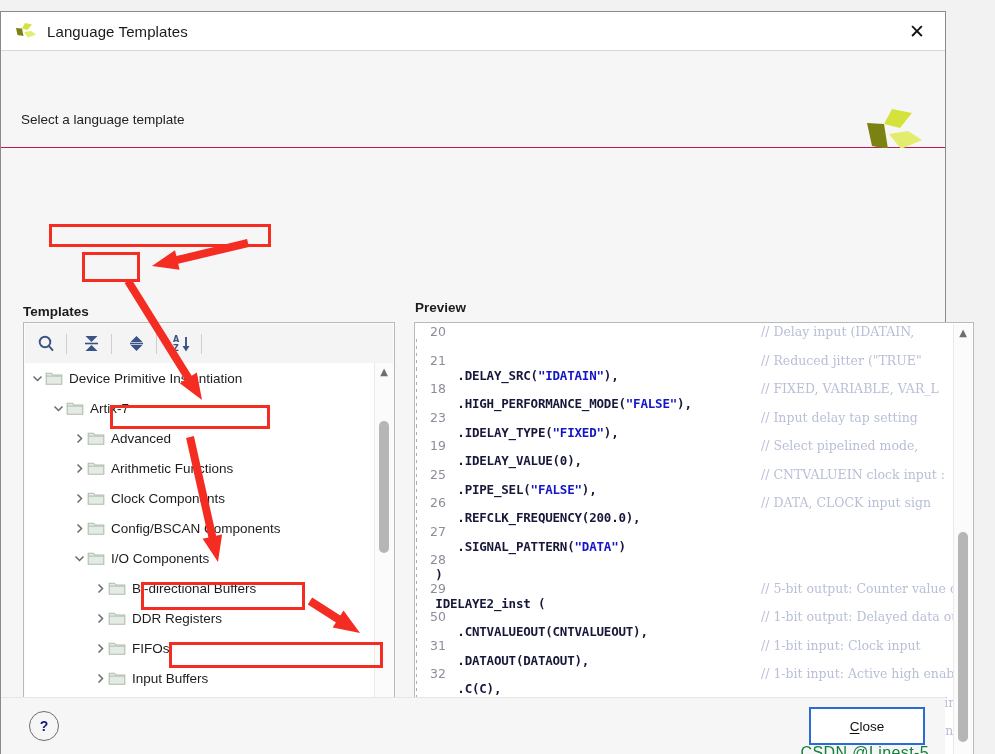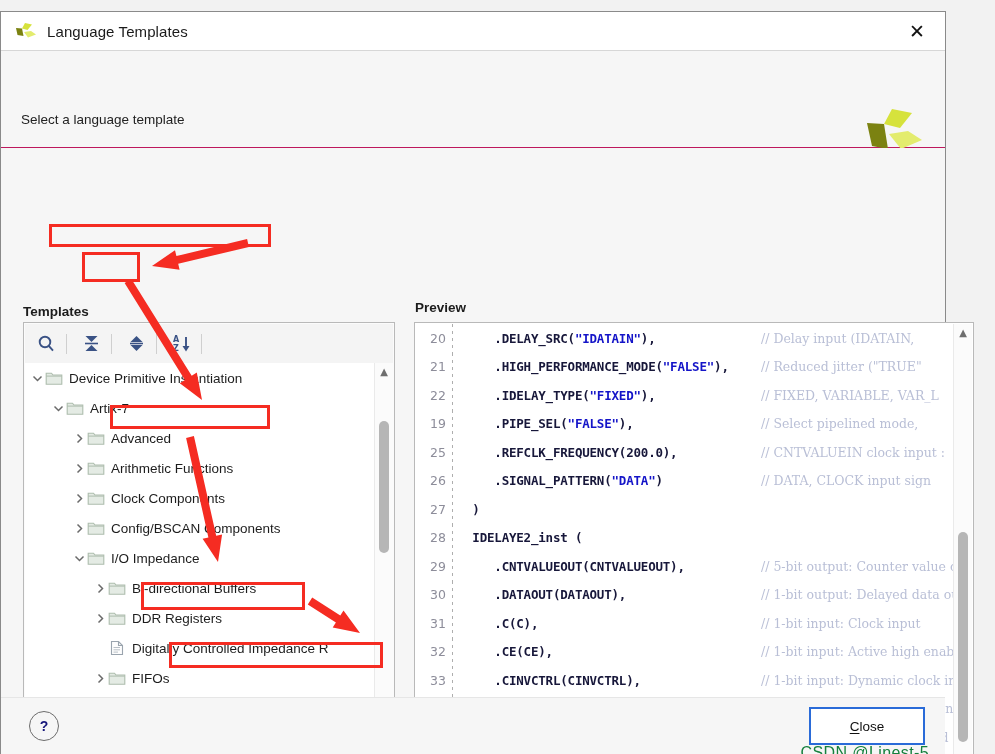--- a/index.html
+++ b/index.html
@@ -101,22 +101,22 @@
   .vthumb{
     position:absolute;left:4px;width:10px;border-radius:5px;background:#b6b6b6;
   }
 
   
   .code-wrap{
     position:absolute;left:1px;top:1px;right:19px;bottom:19px;
     background:#ffffff;overflow:hidden;
   }
   .code-line{
-    height:28.5px;display:flex;align-items:center;white-space:pre;
-    font-family:"DejaVu Sans Mono", monospace;font-size:12.5px;
+    height:28.5px;display:flex;align-items:flex-start;white-space:pre;
+    font-family:"DejaVu Sans Mono", monospace;font-size:12.5px;flex-direction:column;
   }
   .ln{
     width:30px;text-align:right;flex:none;color:#8d8d9a;
     font-family:"DejaVu Sans", sans-serif;font-size:12.5px;padding-right:6px;
   }
   .guide{
     width:1px;flex:none;height:28.5px;margin-right:0;
     background:repeating-linear-gradient(to bottom,#aeaeae 0 3px,transparent 3px 7px);
   }
   .ctext{padding-left:12px;color:#17173a;font-weight:bold;letter-spacing:-.2px;}
@@ -304,21 +304,21 @@
               <span style="display:inline-block;width:46px;flex:none;"></span>
               <span class="twisty">
                 <svg width="11" height="11" viewBox="0 0 11 11">
                   <polyline points="1.5,3.5 5.5,7.5 9.5,3.5" fill="none" stroke="#6a6a6a" stroke-width="1.5"></polyline>
                 </svg>
               </span>
               <span class="ficon"><svg width="18" height="16" viewBox="0 0 18 16">
                   <path d="M1.2 3.2h5.3l1.5 1.8h8.8v9.3H1.2z" fill="#e4ebe4" stroke="#adbdad" stroke-width="1.1"></path>
                   <path d="M1.2 6.1h15.6" fill="none" stroke="#adbdad" stroke-width="1"></path>
                 </svg></span>
-              <span class="tlabel">I/O Impedance</span>
+              <span class="tlabel">I/O Components</span>
             </div>
             <div class="tree-row">
               <span style="display:inline-block;width:67px;flex:none;"></span>
               <span class="twisty">
                 <svg width="11" height="11" viewBox="0 0 11 11">
                   <polyline points="3.5,1.5 7.5,5.5 3.5,9.5" fill="none" stroke="#6a6a6a" stroke-width="1.5"></polyline>
                 </svg>
               </span>
               <span class="ficon"><svg width="18" height="16" viewBox="0 0 18 16">
                   <path d="M1.2 3.2h5.3l1.5 1.8h8.8v9.3H1.2z" fill="#e4ebe4" stroke="#adbdad" stroke-width="1.1"></path>
@@ -334,104 +334,93 @@
                 </svg>
               </span>
               <span class="ficon"><svg width="18" height="16" viewBox="0 0 18 16">
                   <path d="M1.2 3.2h5.3l1.5 1.8h8.8v9.3H1.2z" fill="#e4ebe4" stroke="#adbdad" stroke-width="1.1"></path>
                   <path d="M1.2 6.1h15.6" fill="none" stroke="#adbdad" stroke-width="1"></path>
                 </svg></span>
               <span class="tlabel">DDR Registers</span>
             </div>
             <div class="tree-row">
               <span style="display:inline-block;width:67px;flex:none;"></span>
+              <span class="twisty">
+                <svg width="11" height="11" viewBox="0 0 11 11">
+                  <polyline points="3.5,1.5 7.5,5.5 3.5,9.5" fill="none" stroke="#6a6a6a" stroke-width="1.5"></polyline>
+                </svg>
+              </span>
+              <span class="ficon"><svg width="18" height="16" viewBox="0 0 18 16">
+                  <path d="M1.2 3.2h5.3l1.5 1.8h8.8v9.3H1.2z" fill="#e4ebe4" stroke="#adbdad" stroke-width="1.1"></path>
+                  <path d="M1.2 6.1h15.6" fill="none" stroke="#adbdad" stroke-width="1"></path>
+                </svg></span>
+              <span class="tlabel">FIFOs</span>
+            </div>
+            <div class="tree-row">
+              <span style="display:inline-block;width:67px;flex:none;"></span>
+              <span class="twisty">
+                <svg width="11" height="11" viewBox="0 0 11 11">
+                  <polyline points="3.5,1.5 7.5,5.5 3.5,9.5" fill="none" stroke="#6a6a6a" stroke-width="1.5"></polyline>
+                </svg>
+              </span>
+              <span class="ficon"><svg width="18" height="16" viewBox="0 0 18 16">
+                  <path d="M1.2 3.2h5.3l1.5 1.8h8.8v9.3H1.2z" fill="#e4ebe4" stroke="#adbdad" stroke-width="1.1"></path>
+                  <path d="M1.2 6.1h15.6" fill="none" stroke="#adbdad" stroke-width="1"></path>
+                </svg></span>
+              <span class="tlabel">Input Buffers</span>
+            </div>
+            <div class="tree-row">
+              <span style="display:inline-block;width:67px;flex:none;"></span>
+              <span class="twisty">
+                <svg width="11" height="11" viewBox="0 0 11 11">
+                  <polyline points="1.5,3.5 5.5,7.5 9.5,3.5" fill="none" stroke="#6a6a6a" stroke-width="1.5"></polyline>
+                </svg>
+              </span>
+              <span class="ficon"><svg width="18" height="16" viewBox="0 0 18 16">
+                  <path d="M1.2 3.2h5.3l1.5 1.8h8.8v9.3H1.2z" fill="#e4ebe4" stroke="#adbdad" stroke-width="1.1"></path>
+                  <path d="M1.2 6.1h15.6" fill="none" stroke="#adbdad" stroke-width="1"></path>
+                </svg></span>
+              <span class="tlabel">I/O Delay Components</span>
+            </div>
+            <div class="tree-row">
+              <span style="display:inline-block;width:88px;flex:none;"></span>
               <span class="twisty"></span>
               <span class="ficon"><svg width="18" height="16" viewBox="0 0 18 16">
                   <path d="M3.5 1.5h7l4 4v9h-11z" fill="#fdfdfd" stroke="#9aa4ae" stroke-width="1.1"></path>
                   <path d="M10.5 1.5v4h4" fill="none" stroke="#9aa4ae" stroke-width="1.1"></path>
                   <line x1="5.5" y1="7.5" x2="12" y2="7.5" stroke="#b9c0c7" stroke-width="1"></line>
                   <line x1="5.5" y1="9.8" x2="12" y2="9.8" stroke="#b9c0c7" stroke-width="1"></line>
                   <line x1="5.5" y1="12.1" x2="10" y2="12.1" stroke="#b9c0c7" stroke-width="1"></line>
                 </svg></span>
-              <span class="tlabel">Digitally Controlled Impedance R</span>
-            </div>
-            <div class="tree-row">
-              <span style="display:inline-block;width:67px;flex:none;"></span>
-              <span class="twisty">
-                <svg width="11" height="11" viewBox="0 0 11 11">
-                  <polyline points="3.5,1.5 7.5,5.5 3.5,9.5" fill="none" stroke="#6a6a6a" stroke-width="1.5"></polyline>
-                </svg>
-              </span>
-              <span class="ficon"><svg width="18" height="16" viewBox="0 0 18 16">
-                  <path d="M1.2 3.2h5.3l1.5 1.8h8.8v9.3H1.2z" fill="#e4ebe4" stroke="#adbdad" stroke-width="1.1"></path>
-                  <path d="M1.2 6.1h15.6" fill="none" stroke="#adbdad" stroke-width="1"></path>
-                </svg></span>
-              <span class="tlabel">FIFOs</span>
-            </div>
-            <div class="tree-row">
-              <span style="display:inline-block;width:67px;flex:none;"></span>
-              <span class="twisty">
-                <svg width="11" height="11" viewBox="0 0 11 11">
-                  <polyline points="3.5,1.5 7.5,5.5 3.5,9.5" fill="none" stroke="#6a6a6a" stroke-width="1.5"></polyline>
-                </svg>
-              </span>
-              <span class="ficon"><svg width="18" height="16" viewBox="0 0 18 16">
-                  <path d="M1.2 3.2h5.3l1.5 1.8h8.8v9.3H1.2z" fill="#e4ebe4" stroke="#adbdad" stroke-width="1.1"></path>
-                  <path d="M1.2 6.1h15.6" fill="none" stroke="#adbdad" stroke-width="1"></path>
-                </svg></span>
-              <span class="tlabel">Input Buffers</span>
-            </div>
-            <div class="tree-row">
-              <span style="display:inline-block;width:67px;flex:none;"></span>
-              <span class="twisty">
-                <svg width="11" height="11" viewBox="0 0 11 11">
-                  <polyline points="1.5,3.5 5.5,7.5 9.5,3.5" fill="none" stroke="#6a6a6a" stroke-width="1.5"></polyline>
-                </svg>
-              </span>
-              <span class="ficon"><svg width="18" height="16" viewBox="0 0 18 16">
-                  <path d="M1.2 3.2h5.3l1.5 1.8h8.8v9.3H1.2z" fill="#e4ebe4" stroke="#adbdad" stroke-width="1.1"></path>
-                  <path d="M1.2 6.1h15.6" fill="none" stroke="#adbdad" stroke-width="1"></path>
-                </svg></span>
-              <span class="tlabel">I/O Delay Components</span>
-            </div>
-            <div class="tree-row">
-              <span style="display:inline-block;width:88px;flex:none;"></span>
-              <span class="twisty"></span>
-              <span class="ficon"><svg width="18" height="16" viewBox="0 0 18 16">
-                  <path d="M3.5 1.5h7l4 4v9h-11z" fill="#fdfdfd" stroke="#9aa4ae" stroke-width="1.1"></path>
-                  <path d="M10.5 1.5v4h4" fill="none" stroke="#9aa4ae" stroke-width="1.1"></path>
-                  <line x1="5.5" y1="7.5" x2="12" y2="7.5" stroke="#b9c0c7" stroke-width="1"></line>
-                  <line x1="5.5" y1="9.8" x2="12" y2="9.8" stroke="#b9c0c7" stroke-width="1"></line>
-                  <line x1="5.5" y1="12.1" x2="10" y2="12.1" stroke="#b9c0c7" stroke-width="1"></line>
-                </svg></span>
               <span class="tlabel">Delay Calibration (IDELAYCT</span>
             </div>
           </div>
       </div>
 
       <div class="vscroll">
         <div class="arr">▲</div>
         <div class="vthumb" style="top:58px;height:132px;"></div>
 
       </div>
 
     </div>
 
     <div class="panel pv-panel">
       <div class="code-wrap" id="code-lines">
           <div class="code-line"><span class="ln">20</span><span class="guide"></span><span class="ctext">    .DELAY_SRC(<span class="cstr">"IDATAIN"</span>),</span><span class="ccmt cmt-col">// Delay input (IDATAIN,</span></div>
           <div class="code-line"><span class="ln">21</span><span class="guide"></span><span class="ctext">    .HIGH_PERFORMANCE_MODE(<span class="cstr">"FALSE"</span>),</span><span class="ccmt cmt-col">// Reduced jitter ("TRUE"</span></div>
-          <div class="code-line"><span class="ln">22</span><span class="guide"></span><span class="ctext">    .IDELAY_TYPE(<span class="cstr">"FIXED"</span>),</span><span class="ccmt cmt-col">// FIXED, VARIABLE, VAR_L</span></div>
+          <div class="code-line"><span class="ln">18</span><span class="guide"></span><span class="ctext">    .IDELAY_TYPE(<span class="cstr">"FIXED"</span>),</span><span class="ccmt cmt-col">// FIXED, VARIABLE, VAR_L</span></div>
+          <div class="code-line"><span class="ln">23</span><span class="guide"></span><span class="ctext">    .IDELAY_VALUE(0),</span><span class="ccmt cmt-col">// Input delay tap setting</span></div>
           <div class="code-line"><span class="ln">19</span><span class="guide"></span><span class="ctext">    .PIPE_SEL(<span class="cstr">"FALSE"</span>),</span><span class="ccmt cmt-col">// Select pipelined mode,</span></div>
           <div class="code-line"><span class="ln">25</span><span class="guide"></span><span class="ctext">    .REFCLK_FREQUENCY(200.0),</span><span class="ccmt cmt-col">// CNTVALUEIN clock input :</span></div>
           <div class="code-line"><span class="ln">26</span><span class="guide"></span><span class="ctext">    .SIGNAL_PATTERN(<span class="cstr">"DATA"</span>)</span><span class="ccmt cmt-col">// DATA, CLOCK input sign</span></div>
           <div class="code-line"><span class="ln">27</span><span class="guide"></span><span class="ctext"> )</span></div>
           <div class="code-line"><span class="ln">28</span><span class="guide"></span><span class="ctext"> IDELAYE2_inst (</span></div>
           <div class="code-line"><span class="ln">29</span><span class="guide"></span><span class="ctext">    .CNTVALUEOUT(CNTVALUEOUT),</span><span class="ccmt cmt-col">// 5-bit output: Counter value o</span></div>
-          <div class="code-line"><span class="ln">30</span><span class="guide"></span><span class="ctext">    .DATAOUT(DATAOUT),</span><span class="ccmt cmt-col">// 1-bit output: Delayed data ou</span></div>
+          <div class="code-line"><span class="ln">50</span><span class="guide"></span><span class="ctext">    .DATAOUT(DATAOUT),</span><span class="ccmt cmt-col">// 1-bit output: Delayed data ou</span></div>
           <div class="code-line"><span class="ln">31</span><span class="guide"></span><span class="ctext">    .C(C),</span><span class="ccmt cmt-col">// 1-bit input: Clock input</span></div>
           <div class="code-line"><span class="ln">32</span><span class="guide"></span><span class="ctext">    .CE(CE),</span><span class="ccmt cmt-col">// 1-bit input: Active high enab.</span></div>
           <div class="code-line"><span class="ln">33</span><span class="guide"></span><span class="ctext">    .CINVCTRL(CINVCTRL),</span><span class="ccmt cmt-col">// 1-bit input: Dynamic clock in</span></div>
           <div class="code-line"><span class="ln">34</span><span class="guide"></span><span class="ctext">    .CNTVALUEIN(CNTVALUEIN),</span><span class="ccmt cmt-col">// 5-bit input: Counter value in</span></div>
           <div class="code-line"><span class="ln">35</span><span class="guide"></span><span class="ctext">    .DATAIN(DATAIN),</span><span class="ccmt cmt-col">// 1-bit input: Internal delay d</span></div>
         </div>
 
       <div class="vscroll" style="top:1px;bottom:19px;right:1px;">
         <div class="arr">▲</div>
         <div class="vthumb" style="top:208px;height:210px;"></div>

